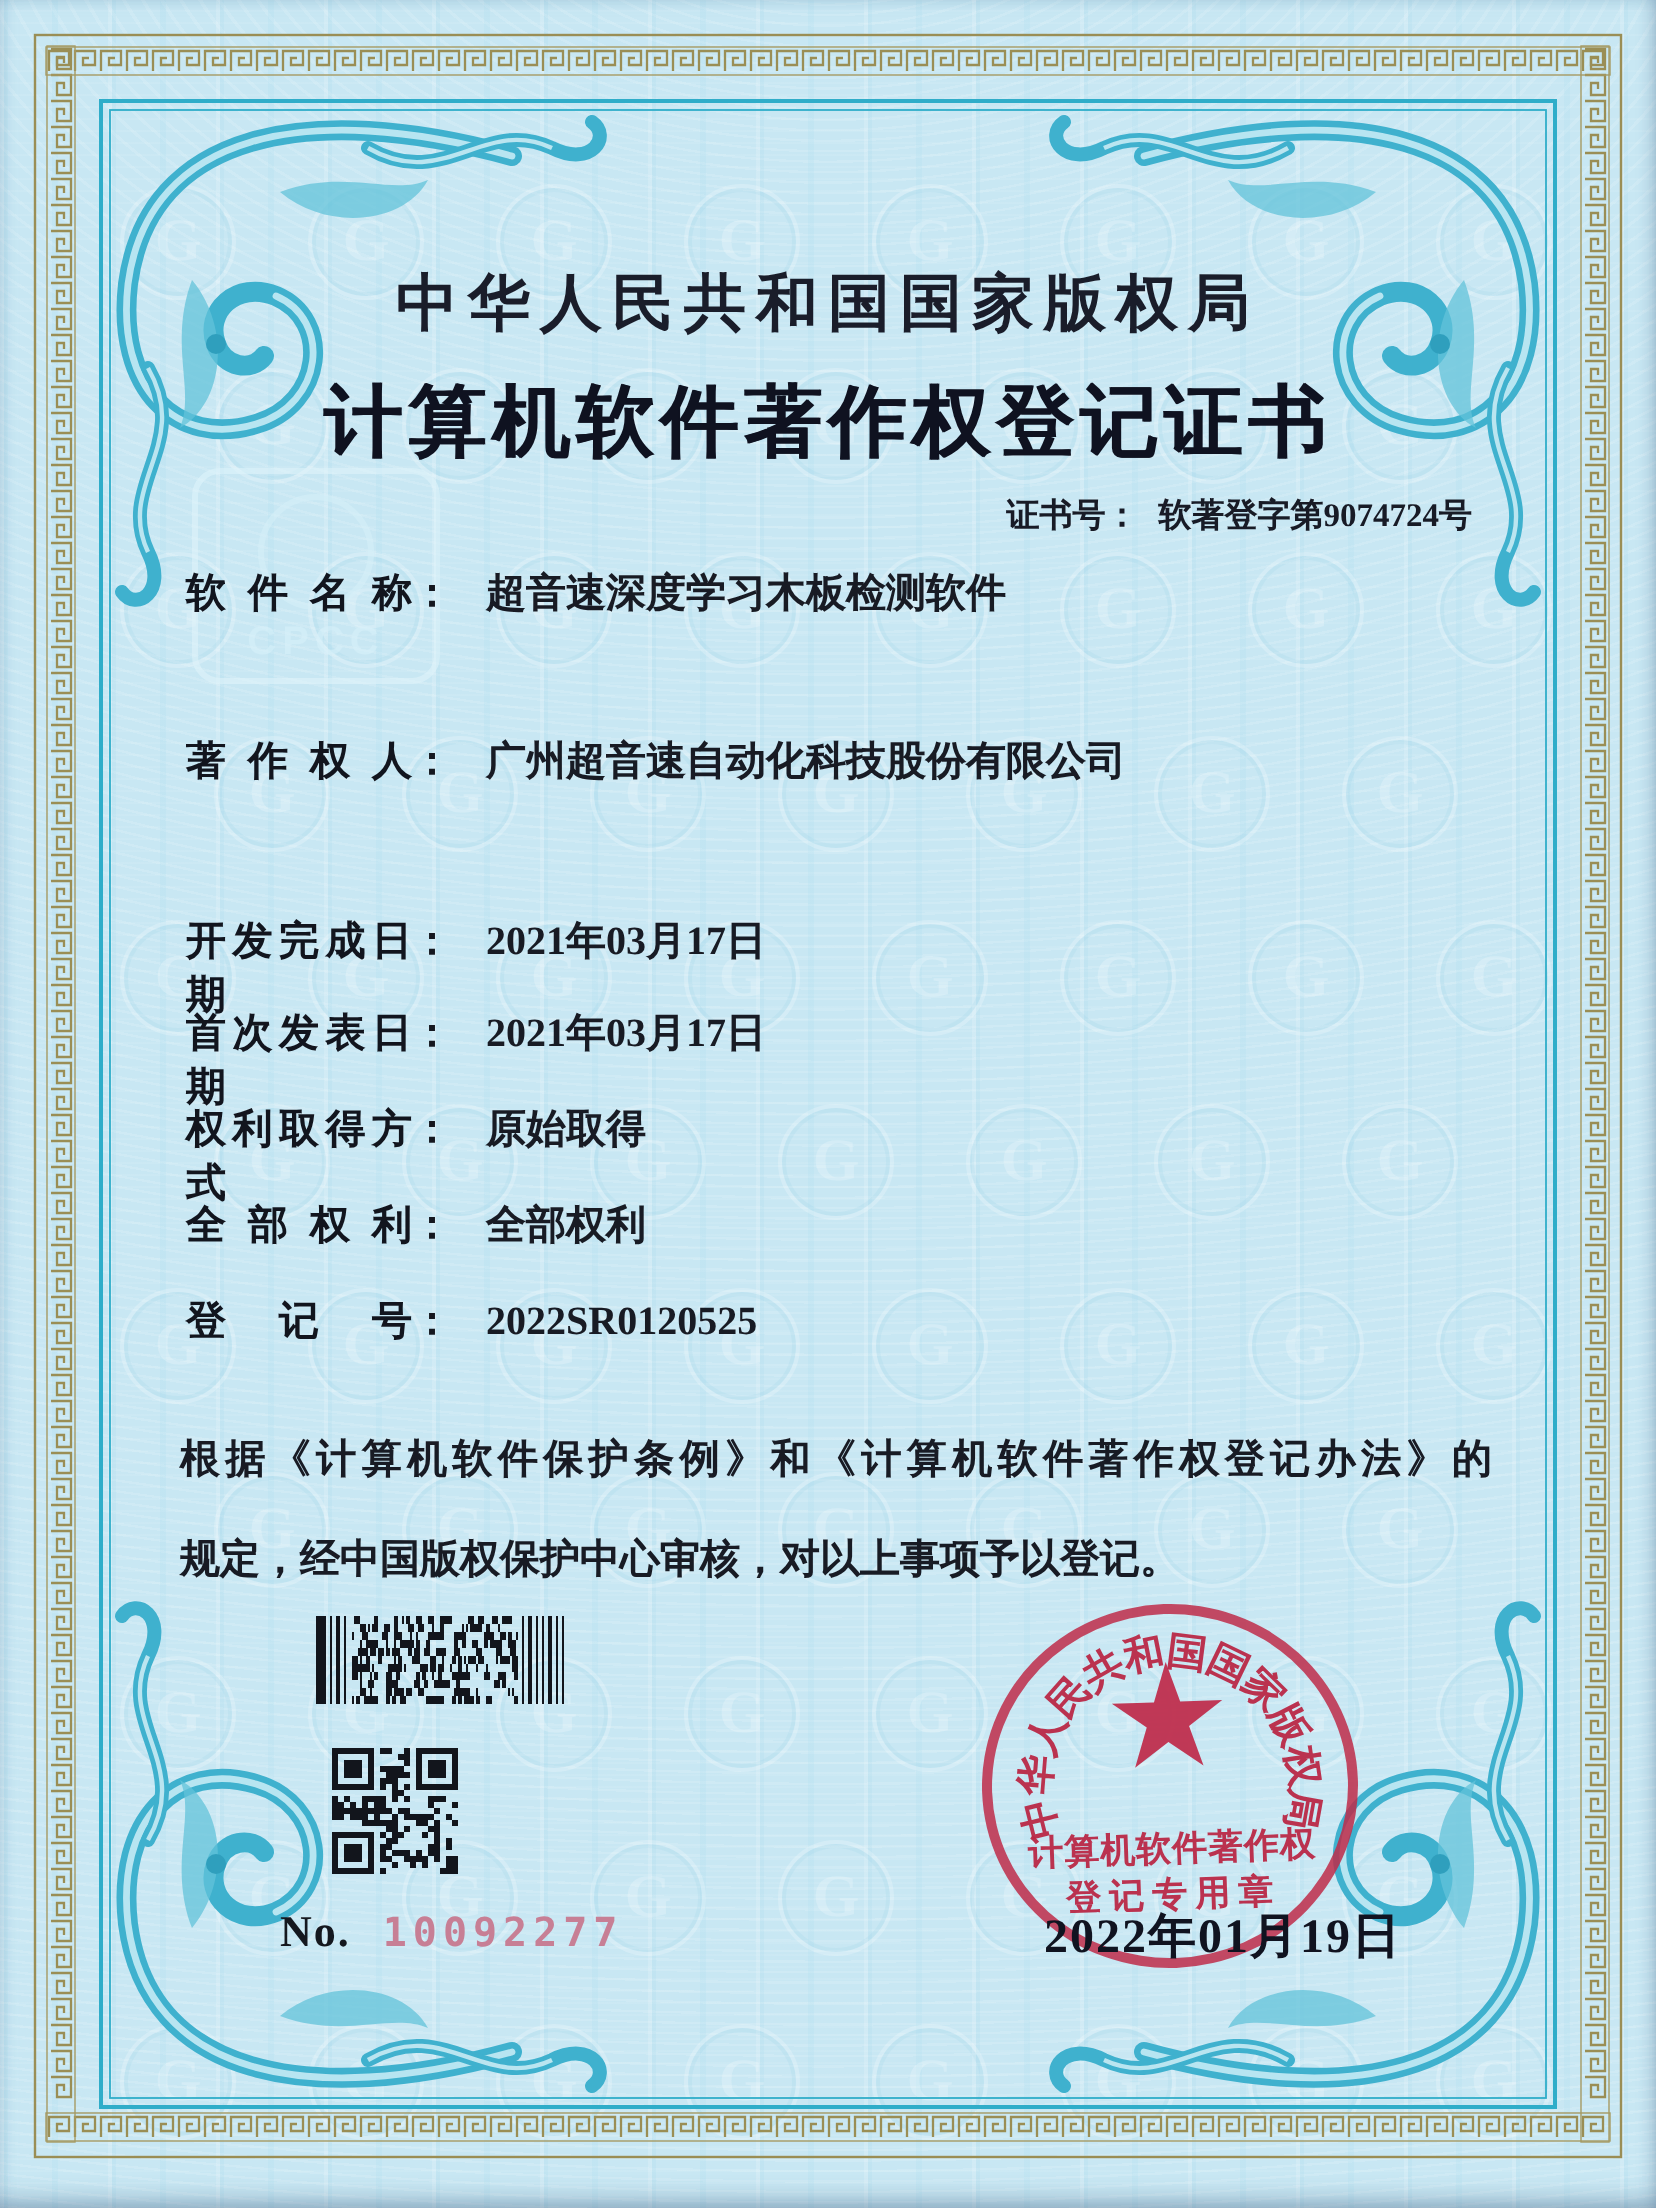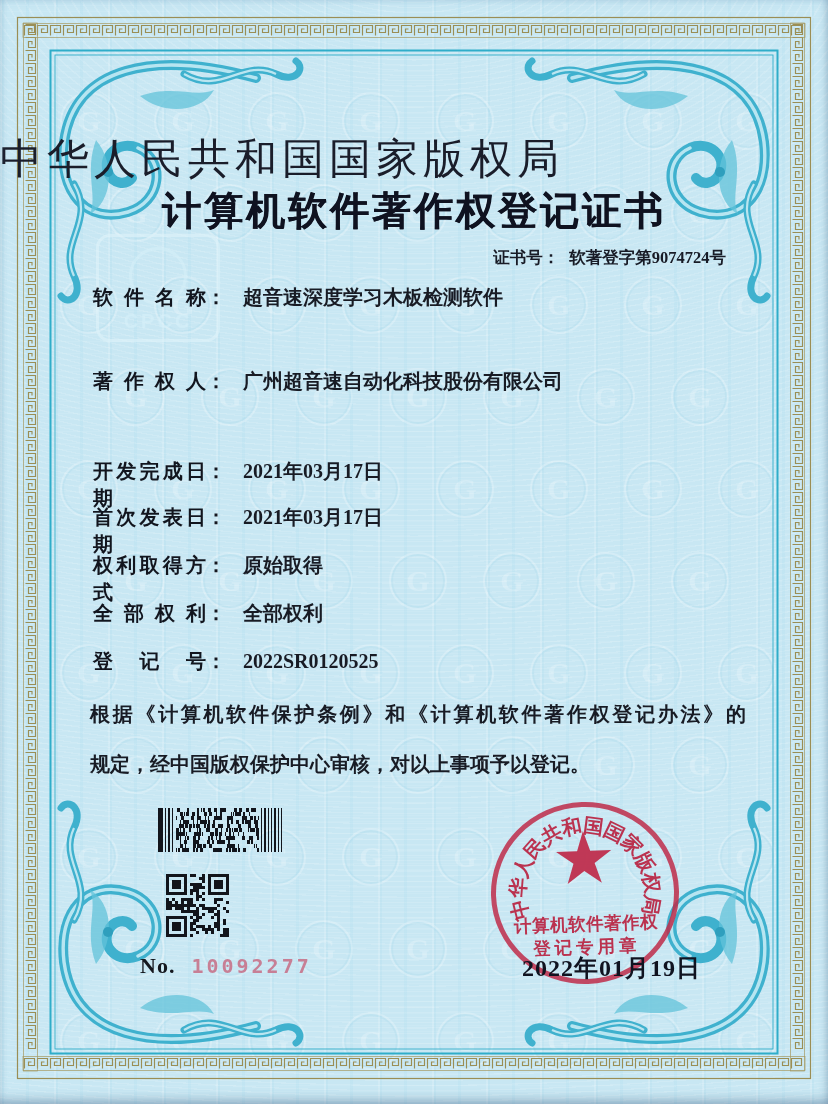--- a/index.html
+++ b/index.html
@@ -52,44 +52,44 @@
   .cpcc-wm .c-txt{
     position:absolute;left:0;right:0;bottom:6px;text-align:center;
     font:700 20px "Liberation Sans",sans-serif;letter-spacing:3px;
     color:rgba(214,240,249,.98);
   }
   
   #frame-svg{position:absolute;inset:0;z-index:2;pointer-events:none;}
   
   .content{position:absolute;inset:0;z-index:3;color:#14171f;}
   .authority{
-    position:absolute;top:131px;left:0;right:0;
-    font-size:42px;font-weight:400;letter-spacing:5px;color:#1a1d2a;
+    position:absolute;top:131px;left:0;right:0;text-align:center;
+    font-size:31px;font-weight:700;letter-spacing:5px;color:#1a1d2a;
   }
   .cert-title{
     position:absolute;top:184px;left:0;right:0;text-align:center;
     font-size:39px;font-weight:900;letter-spacing:3px;color:#0f1220;
     text-shadow:.6px 0 0 #0f1220;
   }
   .cert-no{
-    position:absolute;top:247px;right:102px;
+    position:absolute;top:247px;right:92px;
     font-size:16.5px;font-weight:700;color:#181b26;
   }
   .cert-no .cn-val{margin-left:10px;}
   .frow{position:absolute;left:93px;display:flex;font-size:20px;line-height:27px;}
   .flabel{
     display:inline-block;width:113px;font-weight:700;
     text-align:justify;text-align-last:justify;color:#12151e;
   }
   .fcolon{font-weight:700;}
   .fvalue{margin-left:17px;font-weight:600;color:#181b24;}
   .fvalue .vline{display:block;}
   .statement{position:absolute;left:90px;top:701px;width:656px;font-size:20px;
     font-weight:600;color:#181b24;}
-  .statement .sline1{text-align:justify;text-align-last:justify;}
+  .statement .sline1{text-align:justify;text-align-last:justify;margin-top:15px;}
   .statement .sline2{margin-top:23px;}
   
   .barcode{position:absolute;left:158px;top:808px;width:124px;height:44px;}
   .qrcode{position:absolute;left:166px;top:874px;width:63px;height:63px;}
   .serial{position:absolute;left:140px;top:953px;font-size:22px;color:#15181f;}
   .serial .no-label{font-weight:600;letter-spacing:1px;}
   .serial .no-value{
     margin-left:16px;font-family:"DejaVu Sans Mono",monospace;
     font-size:20px;letter-spacing:3px;color:#c77f95;font-weight:600;
   }

